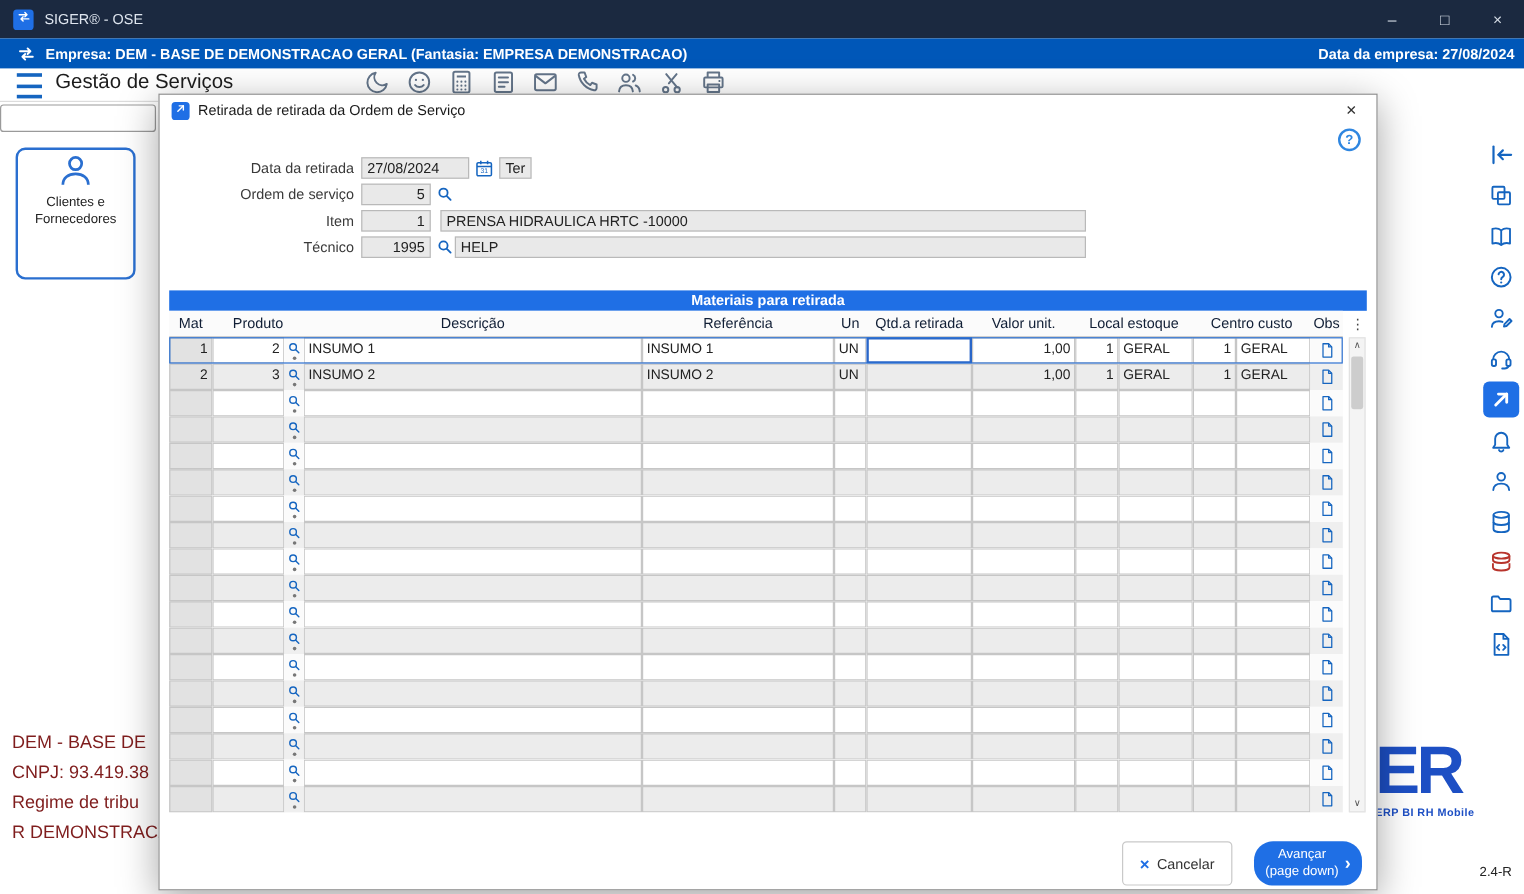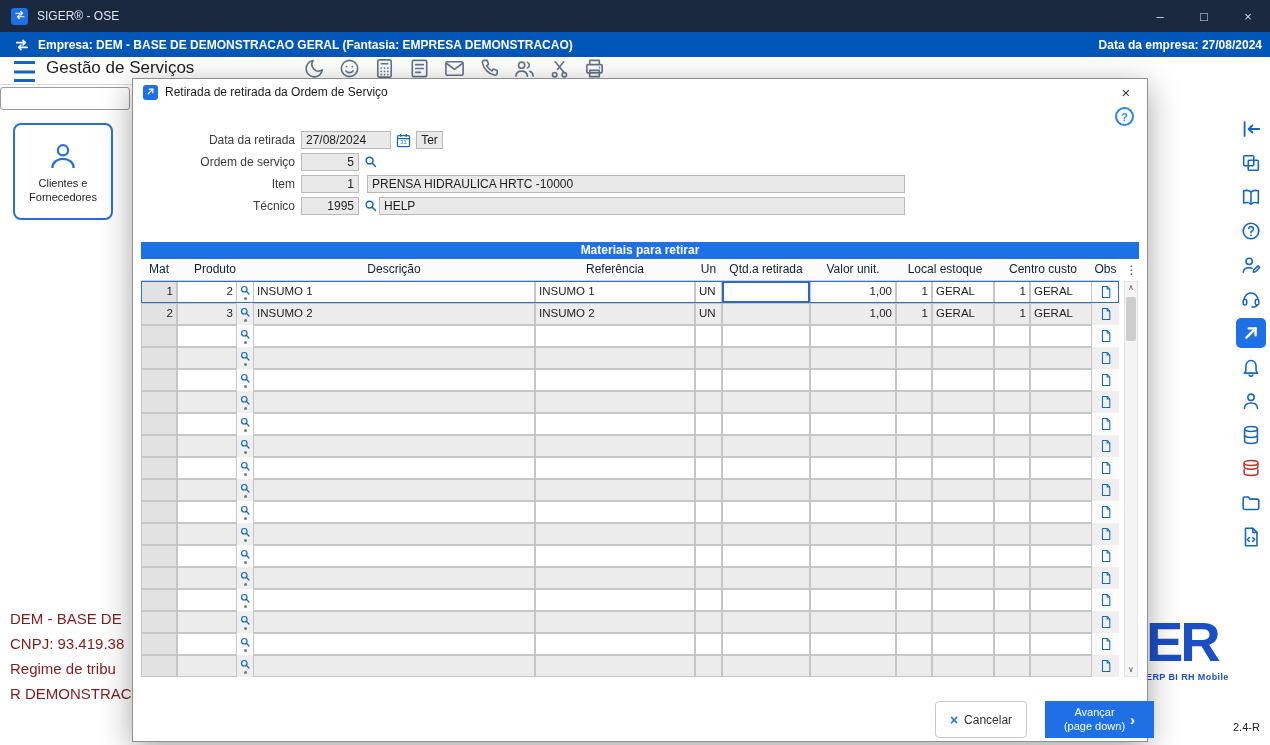--- a/index.html
+++ b/index.html
@@ -20,21 +20,21 @@
   
   .hamburger{position:absolute;top:61px;left:14px;width:21px;height:15px;border-top:3px solid var(--iconblue,#1565c0);border-bottom:3px solid var(--iconblue,#1565c0);cursor:pointer;z-index:1}
   .hamburger::after{content:"";position:absolute;left:0;right:0;top:50%;transform:translateY(-50%);height:3px;background:var(--iconblue,#1565c0)}
   .page-title{position:absolute;top:58px;left:46px;font-size:17px;color:#1c1c1c;z-index:1}
   .tb-icons{position:absolute;top:57px;left:303px;display:flex;gap:12px;color:#64758a;z-index:1}
   .tbicon{width:23px;height:23px;cursor:pointer}
   .tbicon svg{width:23px;height:23px;display:block}
   .header-rule{position:absolute;top:84px;left:0;width:132px;border-top:1px solid #dcdcdc;z-index:1}
   
   .quick-search{position:absolute;top:87px;left:0;width:130px;height:23px;border:1px solid #9a9a9a;border-radius:3px;box-sizing:border-box;font-family:inherit;font-size:12px;padding:0 6px;outline:none;z-index:1}
-  .client-card{position:absolute;top:123px;left:13px;width:100px;height:97px;border:2px solid #2a6fd0;border-radius:8px;background:#fff;box-sizing:border-box;display:flex;flex-direction:column;align-items:center;justify-content:center;gap:3px;cursor:pointer;z-index:1}
+  .client-card{position:absolute;top:123px;left:13px;width:100px;height:110px;border:2px solid #2a6fd0;border-radius:8px;background:#fff;box-sizing:border-box;display:flex;flex-direction:column;align-items:center;gap:3px;cursor:pointer;z-index:1}
   .client-card .person{width:34px;height:34px;color:#2a6fd0}
   .client-card .person svg{width:34px;height:34px;display:block}
   .card-label{font-size:11px;color:#222;text-align:center;line-height:1.3}
   .footer-lines{position:absolute;left:10px;top:606px;font-size:15px;color:#7f1d1d;line-height:25px;z-index:1;white-space:nowrap}
   
   .logo{position:absolute;left:1146px;top:613px;width:112px;color:var(--logoblue,#1d4fc4);z-index:1}
   .logo-text{font-size:56px;font-weight:bold;letter-spacing:-3px;line-height:58px}
   .logo-sub{font-size:9px;font-weight:bold;letter-spacing:.4px;margin-top:1px;white-space:nowrap}
   .version{position:absolute;left:1233px;top:721px;font-size:11px;color:#222;z-index:1}
   
@@ -82,21 +82,21 @@
   .trow.sel{outline:1px solid #2a6fd0;outline-offset:-1px}
   .tc.focus{box-shadow:inset 0 0 0 2px #2a66c8;background:#fff}
   
   .tmenu{position:absolute;left:983px;top:17px;width:15px;height:22px;text-align:center;line-height:22px;font-size:12px;color:#444;cursor:pointer}
   .strack{position:absolute;left:983px;top:39px;width:14px;height:396px;background:#f4f4f4;border:1px solid #e2e2e2;box-sizing:border-box}
   .sarrow{position:absolute;left:983px;width:14px;height:14px;text-align:center;line-height:14px;font-size:8px;color:#555;cursor:pointer}
   .sthumb{position:absolute;left:985px;top:55px;width:10px;height:44px;background:#cdcdcd;border-radius:2px;cursor:pointer}
   
   .btn-cancel{position:absolute;left:802px;top:622px;width:92px;height:37px;background:#fff;border:1px solid #c9c9c9;border-radius:4px;box-sizing:border-box;display:flex;align-items:center;justify-content:center;gap:6px;font-size:12px;color:#333;cursor:pointer}
   .btn-cancel .x{color:var(--accent,#1f6fe5);font-size:14px;font-weight:bold}
-  .btn-adv{position:absolute;left:912px;top:622px;width:109px;height:37px;background:var(--accent,#1f6fe5);border-radius:0;color:#fff;display:flex;align-items:center;justify-content:center;gap:5px;cursor:pointer}
+  .btn-adv{position:absolute;left:912px;top:622px;width:90px;height:37px;background:var(--accent,#1f6fe5);border-radius:16px;color:#fff;display:flex;align-items:center;justify-content:center;gap:5px;cursor:pointer}
   .btn-adv .lines{font-size:11px;line-height:1.2;text-align:center}
   .btn-adv .chev{font-size:15px;font-weight:bold}
 </style>
 </head>
 <body>
 
 <div class="window">
 
   <div class="titlebar">
     <span class="app-ico">
@@ -362,21 +362,21 @@
         <span style="display: block;">
           <svg viewBox="0 0 24 24" fill="none" stroke="currentColor" stroke-width="2.4" stroke-linecap="round">
             <circle cx="10.5" cy="10.5" r="5.5"></circle>
             <path d="M15 15l5 5"></path>
           </svg>
         </span>
       </span>
     <input class="fld" style="left: 246px; top: 118px; width: 526px;" value="HELP">
 
     <div class="tbl">
-      <div class="tbl-title">Materiais para retirar</div>
+      <div class="tbl-title">Materiais para retirada</div>
       <div class="thead">
         <div class="th h-mat">Mat</div>
         <div class="th h-prod">Produto</div>
         <div class="th h-desc">Descrição</div>
         <div class="th h-ref">Referência</div>
         <div class="th h-un">Un</div>
         <div class="th h-qtd">Qtd.a retirada</div>
         <div class="th h-val">Valor unit.</div>
         <div class="th h-loc">Local estoque</div>
         <div class="th h-cen">Centro custo</div>

